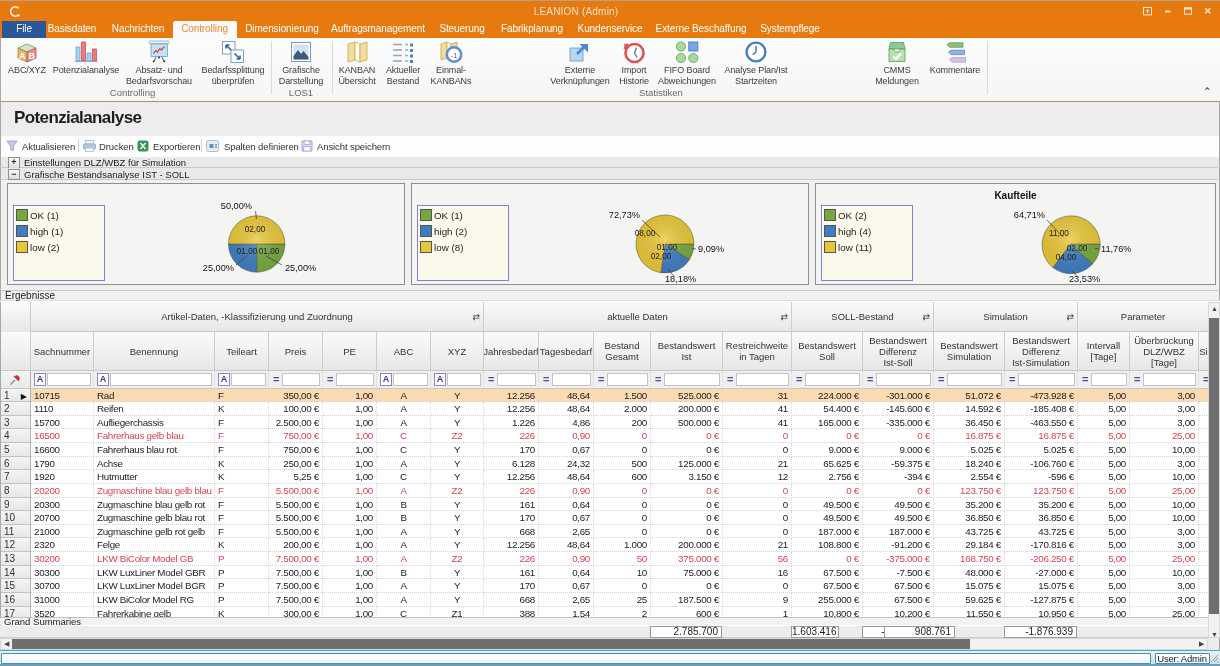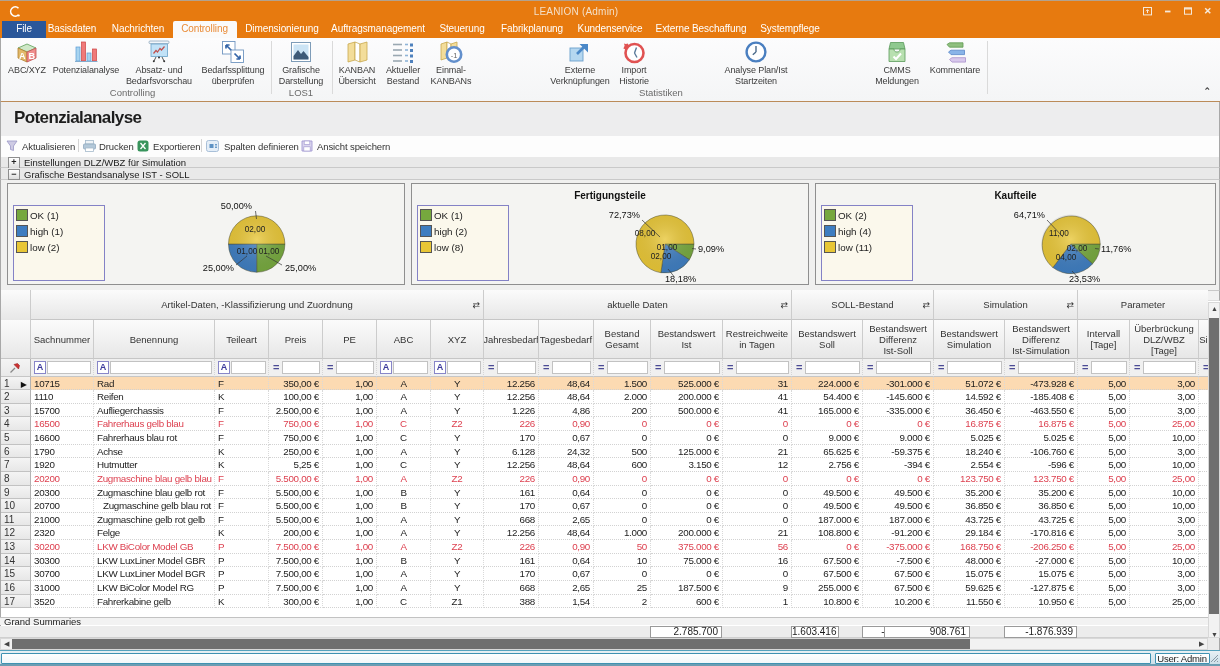--- a/index.html
+++ b/index.html
@@ -34,21 +34,21 @@
 #charts{left:0;top:180px;width:1220px;height:110px;background:#f0f0ef;border-left:1px solid #a8a8a8;border-right:1px solid #a8a8a8;box-sizing:border-box;}
 .panel{position:absolute;top:3px;height:102px;background:#f4f4f2;border:1px solid #8f8f8f;box-sizing:border-box;}
 .ptit{position:absolute;top:6px;left:0;width:100%;text-align:center;font-size:10px;font-weight:bold;color:#111;}
 .leg{position:absolute;left:5px;top:21px;width:90px;height:74px;background:#fbf8ec;border:1px solid #8482c6;}
 .litem{position:absolute;left:2px;font-size:9.8px;color:#222;line-height:11px;}
 .lsw{display:inline-block;width:10px;height:10px;margin-right:2px;vertical-align:-2px;}
 
 #ergeb{left:0;top:290px;width:1220px;height:11px;background:#f1f1f1;border-top:1px solid #c8c8c8;border-bottom:1px solid #dedede;box-sizing:border-box;border-left:1px solid #a8a8a8;border-right:1px solid #a8a8a8;}
 #ergeb span{position:absolute;left:4px;top:0px;font-size:10px;color:#222;line-height:10px;}
 
-#grid{left:0;top:290px;width:1208px;height:360px;overflow:hidden;border-left:1px solid #a8a8a8;box-sizing:border-box;}
+#grid{left:0;top:302px;width:1208px;height:360px;overflow:hidden;border-left:1px solid #a8a8a8;box-sizing:border-box;}
 .hrow{position:absolute;left:0;width:1208px;}
 .hc{position:absolute;top:0;height:100%;box-sizing:border-box;background:linear-gradient(#fbfbfb,#e7e7e7);border-right:1px solid #cccccc;border-bottom:1px solid #c6c6c6;color:#333;font-size:9.5px;overflow:hidden;display:flex;align-items:center;justify-content:center;text-align:center;line-height:11px;}
 .bicon{position:absolute;right:3px;top:50%;margin-top:-5px;font-size:9px;color:#333;}
 .drow{position:absolute;left:0;width:1208px;height:13.63px;}
 .c{position:absolute;top:0;height:13.63px;box-sizing:border-box;overflow:hidden;white-space:nowrap;font-size:9.8px;line-height:13.5px;border-right:1px dotted #d9d9d9;border-bottom:1px dotted #d2d2d2;padding:0 3px;color:#1c1c1c;letter-spacing:-0.3px;}
 .c.l{text-align:left;}.c.r{text-align:right;}.c.ct{text-align:center;}
 .rhc{position:absolute;top:0;height:13.63px;box-sizing:border-box;background:linear-gradient(#f4f4f4,#e7e7e7);border-right:1px solid #b2b2b2;border-bottom:1px solid #c2c2c2;font-size:10px;line-height:13px;color:#333;padding-left:3px;overflow:hidden;}
 .sel{background:#fcdab2;}
 .red{color:#dd4150;}
 .frow .fc{position:absolute;top:0;height:17.5px;box-sizing:border-box;background:#f0f0f0;border-right:1px dotted #d6d6d6;border-bottom:1px solid #c6c6c6;overflow:hidden;}
@@ -215,20 +215,30 @@
 <div class="rbtn" style="left:608.0px;width:50px;">
 <div class="ric">
         <svg width="26" height="24" viewBox="0 0 26 24" style="margin:0 auto">
           <circle cx="13.5" cy="13" r="9" fill="#fff" stroke="#e05252" stroke-width="2.6"></circle>
           <path d="M7 4.2 A 10.5 10.5 0 0 0 3.6 9" fill="none" stroke="#e05252" stroke-width="2.6"></path>
           <path d="M3 3.5 L8 5 L4.5 8.5 Z" fill="#e05252"></path>
           <path d="M13.5 13 L15.5 7.5 M13.5 13 L16 17.5" stroke="#5a7a9a" stroke-width="1.4"></path>
         </svg>
       </div>
 Import<br>Historie</div>
+<div class="rbtn" style="left:648.0px;width:76px;">
+<div class="ric">
+        <svg width="26" height="24" viewBox="0 0 26 24" style="margin:0 auto">
+          <circle cx="7" cy="6.5" r="4.6" fill="#a8d8a0" stroke="#6aa860" stroke-width="0.9"></circle>
+          <rect x="14.8" y="2" width="9" height="9" fill="#76a8e8" stroke="#4a7ac0" stroke-width="0.9"></rect>
+          <circle cx="7" cy="18" r="4.6" fill="#a8d8a0" stroke="#6aa860" stroke-width="0.9"></circle>
+          <circle cx="19.3" cy="18" r="4.6" fill="#a8d8a0" stroke="#6aa860" stroke-width="0.9"></circle>
+        </svg>
+      </div>
+FIFO Board<br>Abweichungen</div>
 <div class="rbtn" style="left:711.0px;width:88px;">
 <div class="ric">
         <svg width="26" height="24" viewBox="0 0 26 24" style="margin:0 auto">
           <circle cx="13" cy="12" r="9.4" fill="#fff" stroke="#4a7fc0" stroke-width="2.4"></circle>
           <path d="M13 12 L13 6 M13 12 L9.8 14.8" stroke="#4a6a8a" stroke-width="1.4"></path>
         </svg>
       </div>
 Analyse Plan/Ist<br>Startzeiten</div>
 <div class="rbtn" style="left:865.0px;width:62px;">
 <div class="ric">
@@ -321,21 +331,20 @@
         <text x="261.0" y="70.0" font-size="8.2" fill="#222" text-anchor="middle">01,00</text>
         <path d="M248.5 35.0 L247.5 27.0" stroke="#333" stroke-width="0.7" fill="none"></path>
         <text x="244.0" y="25.0" font-size="9.2" fill="#111" text-anchor="end">50,00%</text>
         <path d="M239.0 72.0 L228.0 81.0" stroke="#333" stroke-width="0.7" fill="none"></path>
         <text x="226.0" y="86.5" font-size="9.2" fill="#111" text-anchor="end">25,00%</text>
         <path d="M258.0 72.0 L274.0 81.0" stroke="#333" stroke-width="0.7" fill="none"></path>
         <text x="277.0" y="86.5" font-size="9.2" fill="#111" text-anchor="start">25,00%</text>
       </svg>
 </div>
 <div class="panel" style="left:410px;width:398px;">
-<div class="ptit">Fertigungsteile</div>
 <div class="leg">
 <div class="litem" style="top:3.0px;"><span class="lsw" style="background:#76a83e;border:1px solid #555;"></span>OK (1)</div>
 <div class="litem" style="top:19.2px;"><span class="lsw" style="background:#3e7dc0;border:1px solid #555;"></span>high (2)</div>
 <div class="litem" style="top:35.4px;"><span class="lsw" style="background:#e8c636;border:1px solid #555;"></span>low (8)</div>
 </div>
 <svg class="abs" style="left:0;top:0" width="398" height="100" viewBox="0 0 398 100">
         <defs>
           <radialGradient id="sh253" cx="0.5" cy="0.42" r="0.62">
             <stop offset="0%" stop-color="#fff" stop-opacity="0.22"></stop>
             <stop offset="100%" stop-color="#000" stop-opacity="0.05"></stop>
@@ -697,21 +706,21 @@
 <div class="c r" style="left:862px;width:71px;">49.500 €</div>
 <div class="c r" style="left:933px;width:71px;">35.200 €</div>
 <div class="c r" style="left:1004px;width:73px;">35.200 €</div>
 <div class="c r" style="left:1077px;width:52px;">5,00</div>
 <div class="c r" style="left:1129px;width:69px;">10,00</div>
 <div class="c r" style="left:1198px;width:10px;"></div>
 </div>
 <div class="drow" style="top:209.17px;">
 <div class="rhc" style="left:0;width:30px;">10</div>
 <div class="c l" style="left:30px;width:63px;">20700</div>
-<div class="c l" style="left:93px;width:121px;text-align:right;">Zugmaschine gelb blau rot</div>
+<div class="c l" style="left:93px;width:121px;">Zugmaschine gelb blau rot</div>
 <div class="c l" style="left:214px;width:54px;">F</div>
 <div class="c r" style="left:268px;width:54px;">5.500,00 €</div>
 <div class="c r" style="left:322px;width:54px;">1,00</div>
 <div class="c ct" style="left:376px;width:54px;">B</div>
 <div class="c ct" style="left:430px;width:53px;">Y</div>
 <div class="c r" style="left:483px;width:55px;">170</div>
 <div class="c r" style="left:538px;width:55px;">0,67</div>
 <div class="c r" style="left:593px;width:57px;">0</div>
 <div class="c r" style="left:650px;width:72px;">0 €</div>
 <div class="c r" style="left:722px;width:69px;">0</div>
@@ -878,21 +887,21 @@
 <div class="c r" style="left:1198px;width:10px;"></div>
 </div>
 </div>
 <div class="abs" id="gsum1">
     <span>Grand Summaries</span>
   </div>
 <div class="abs" id="gsum2">
 <div class="sbox" style="left:650px;width:72px;">2.785.700</div>
 <div class="sbox" style="left:791px;width:48px;">1.603.416</div>
 <div class="sbox" style="left:862px;width:71px;">-1.182.284</div>
-<div class="sbox" style="left:884px;width:86px;">908.761</div>
+<div class="sbox" style="left:884px;width:71px;">908.761</div>
 <div class="sbox" style="left:1004px;width:73px;">-1.876.939</div>
 </div>
 <div class="abs" id="hsb">
     <div class="thumb"></div>
     <div class="sarr" style="left:3px;top:0px;">◀</div>
     <div class="sarr" style="left:1198px;top:0px;">▶</div>
   </div>
 <div class="abs" id="vsb">
     <div class="thumb"></div>
     <div class="sarr" style="left:2px;top:1px;">▲</div>

